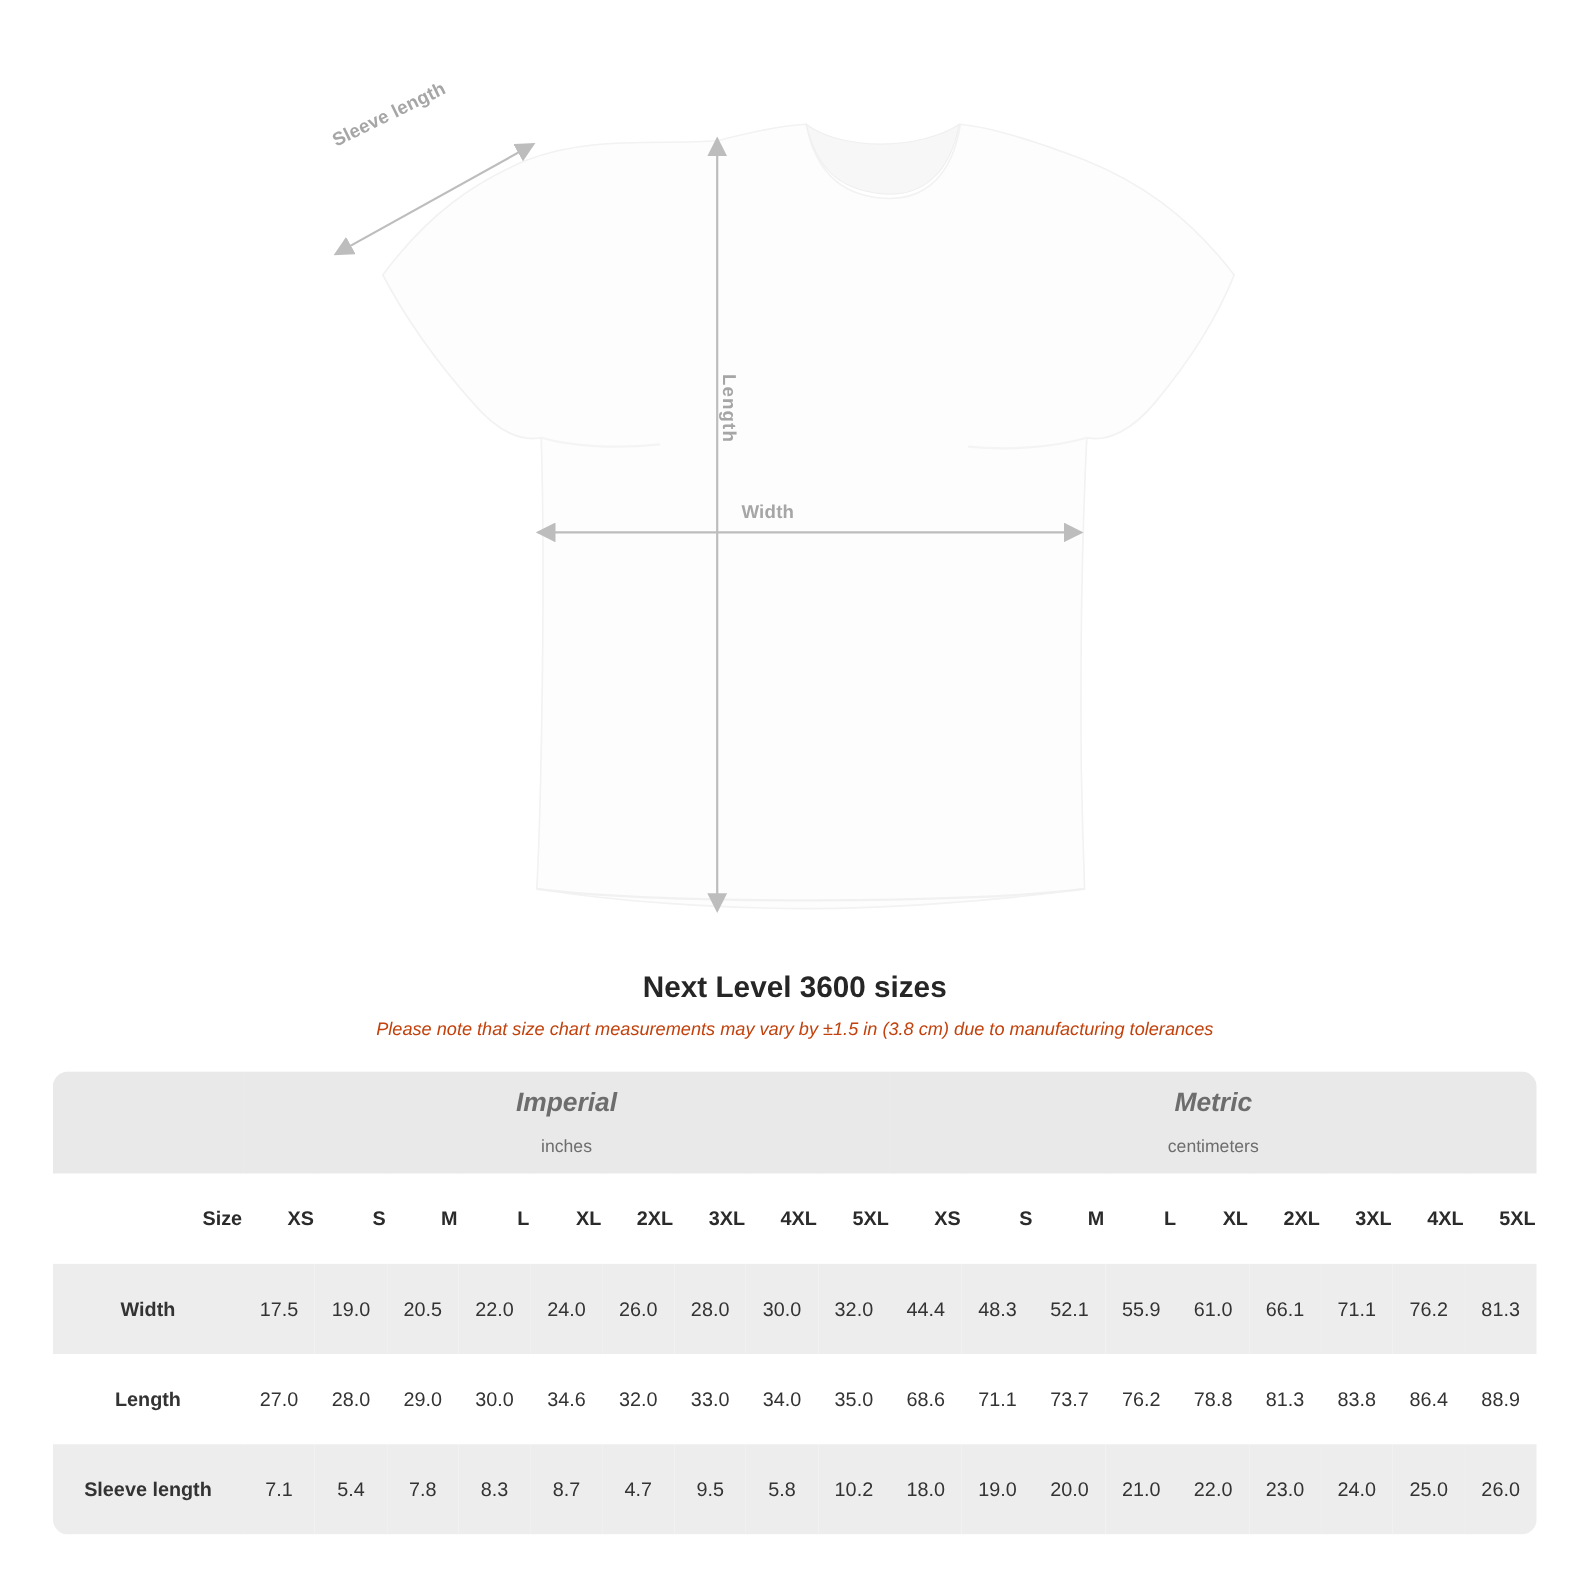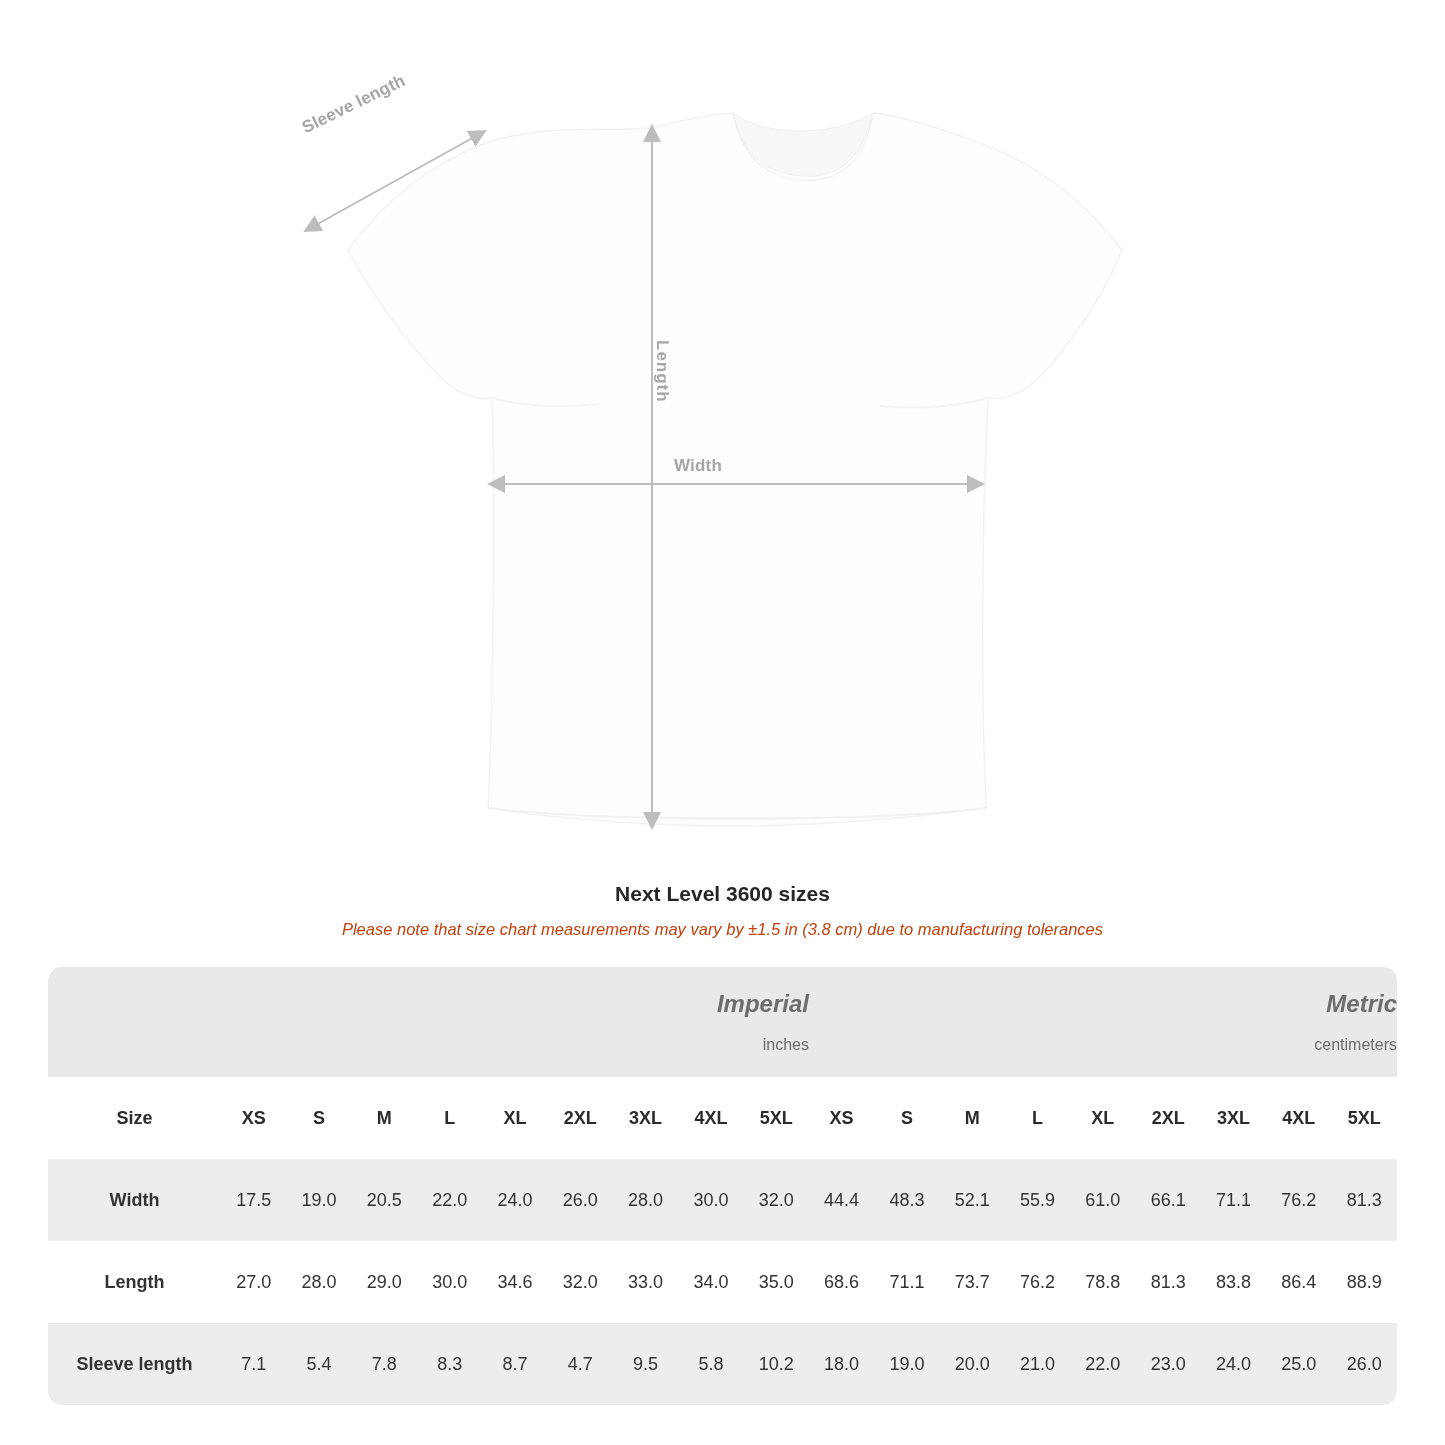--- a/index.html
+++ b/index.html
@@ -58,21 +58,21 @@
     left: 674px;
     top: 456px;
   }
 
   
   .title-block {
     text-align: center;
     margin-top: 22px;
   }
   .chart-title {
-    font-size: 21px;
+    font-size: 27px;
     font-weight: bold;
     color: #262626;
     margin: 0;
   }
   .chart-note {
     font-size: 16.5px;
     font-style: italic;
     color: #c2410c;
     margin: 14px 0 0 0;
   }
@@ -93,23 +93,22 @@
     vertical-align: middle;
     font-size: 17px;
     color: #333333;
     border: none;
   }
   .col-rowhead { width: 173px; }
   .col-val { width: 65.3px; }
 
   tr.unit-row td {
     background: #e9e9e9;
-    height: 110px;
+    height: 93px;
     padding: 0;
-    text-align: right;
   }
   .unit-name {
     font-size: 24px;
     font-style: italic;
     font-weight: bold;
     color: #6d6d6d;
     line-height: 1.15;
   }
   .unit-sub {
     font-size: 16px;
@@ -118,20 +117,21 @@
     font-weight: normal;
     margin-top: 18px;
   }
 
   tr.head-row td {
     background: #ffffff;
     height: 80px;
     font-weight: bold;
     font-size: 18px;
     color: #2b2b2b;
+    text-align: right;
   }
   tr.head-row td.rowhead {
     font-size: 18px;
   }
 
   tr.data-row td {
     height: 80px;
     font-size: 18px;
   }
   tr.data-row.shade td { background: #ededed; }

